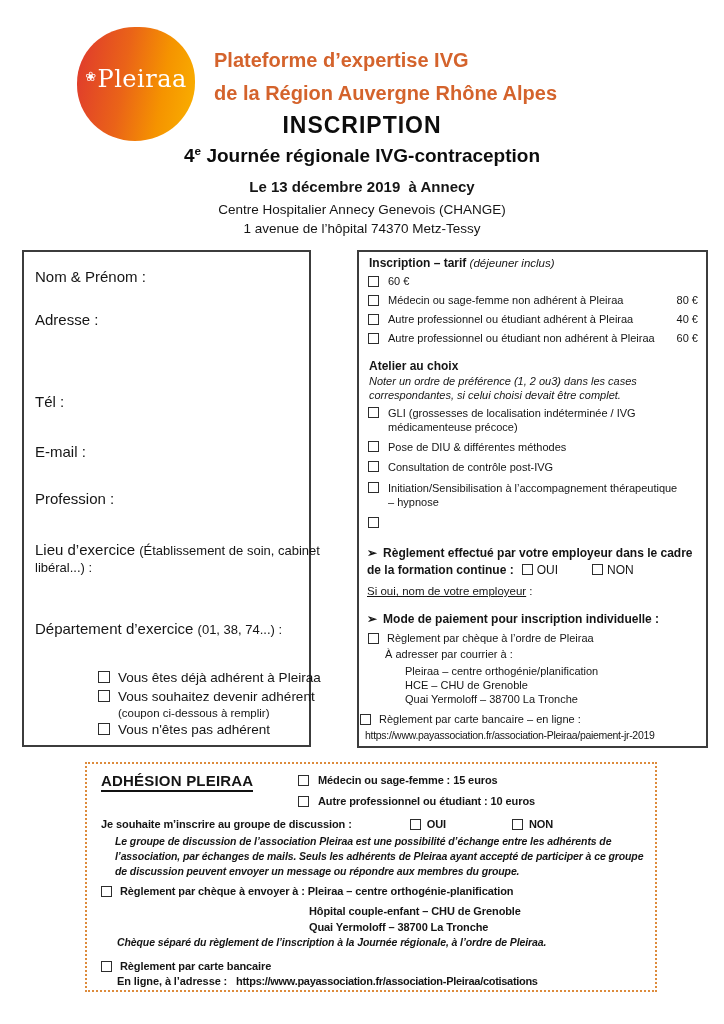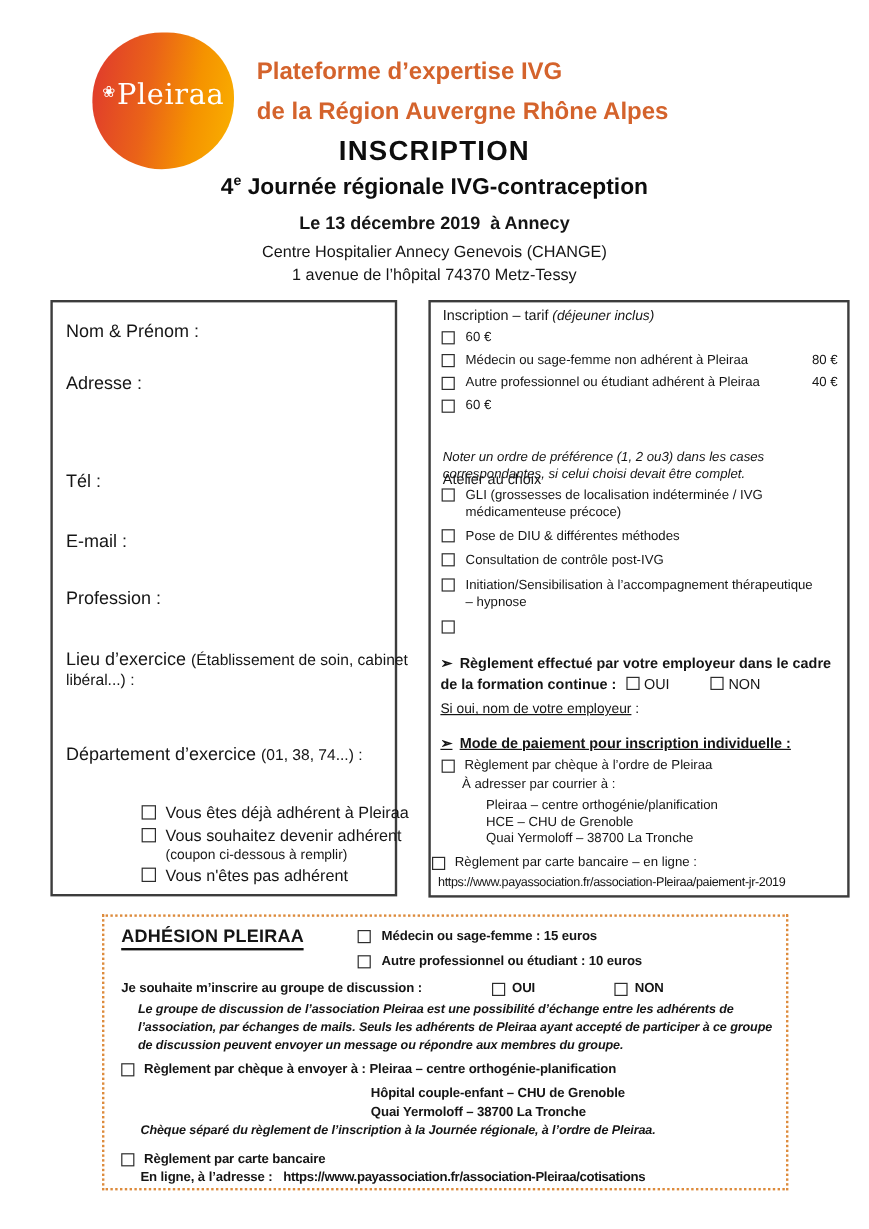--- a/index.html
+++ b/index.html
@@ -18,40 +18,40 @@
   .subtitle{position:absolute;left:0;width:100%;top:144px;margin:0;text-align:center;
          font-size:19px;font-weight:700;color:#0d0d0d;}
   .subtitle sup{font-size:.62em;}
   .date-line{position:absolute;left:0;width:100%;top:178px;text-align:center;
          font-size:15px;font-weight:700;white-space:pre;}
   .venue1{position:absolute;left:0;width:100%;top:202px;text-align:center;font-size:13.5px;}
   .venue2{position:absolute;left:0;width:100%;top:221px;text-align:center;font-size:13.5px;}
 
   
   .box{position:absolute;border:2px solid #3c3c3c;box-sizing:border-box;background:#fff;}
-  .left-box{left:22px;top:250px;width:289px;height:497px;margin-left:20px;}
+  .left-box{left:22px;top:250px;width:289px;height:497px;}
   .right-box{left:357px;top:250px;width:351px;height:498px;font-size:11px;}
   .adh-box{position:absolute;left:85px;top:762px;width:572px;height:230px;box-sizing:border-box;
            border:2px dotted #dd8b3c;font-size:11px;font-weight:700;letter-spacing:-.1px;}
 
   .abs{position:absolute;}
   .cb{display:inline-block;width:11px;height:11px;border:1.3px solid #2d2d2d;background:#fff;
       box-sizing:border-box;flex:none;}
   .cb.lg{width:12px;height:12px;}
 
   
   .fld{font-size:15px;}
   .fld .small{font-size:13px;}
   .member{font-size:13.5px;line-height:19px;}
   .member .chk-row{display:flex;gap:8px;align-items:flex-start;}
   .member .chk-row .cb{margin-top:3px;}
   .member-note{font-size:11.5px;padding-left:20px;line-height:14px;}
 
   
-  .sec-title{font-size:12px;font-weight:400;margin-top:33px;}
+  .sec-title{font-size:12px;font-weight:700;}
   .italic{font-style:italic;}
   .trow{display:flex;gap:9px;align-items:flex-start;width:330px;}
   .trow .cb{margin-top:1px;}
   .tlabel{flex:1;}
   .tprice{white-space:nowrap;}
   .arow{display:flex;gap:9px;align-items:flex-start;width:320px;line-height:14px;}
   .arow .cb{margin-top:1px;}
   .note{font-size:11px;font-style:italic;line-height:14px;width:325px;}
   .employer{width:334px;font-size:12px;line-height:17px;}
   .employer .bq{font-weight:700;}
@@ -132,20 +132,21 @@
       <span class="tlabel">Médecin ou sage-femme non adhérent à Pleiraa</span>
       <span class="tprice">80 €</span>
     </div>
     <div class="trow abs" style="left:9px;top:61px;">
       <span class="cb"></span>
       <span class="tlabel">Autre professionnel ou étudiant adhérent à Pleiraa</span>
       <span class="tprice">40 €</span>
     </div>
     <div class="trow abs" style="left:9px;top:80px;">
       <span class="cb"></span>
+      <span class="tlabel">Autre professionnel ou étudiant non adhérent à Pleiraa</span>
       <span class="tprice">60 €</span>
     </div>
 
     <div class="sec-title abs" style="left:10px;top:107px;">Atelier au choix</div>
     <div class="note abs" style="left:10px;top:122px;">Noter un ordre de préférence (1, 2 ou3) dans les cases correspondantes, si celui choisi devait être complet.</div>
 
     <div class="arow abs" style="left:9px;top:154px;">
       <span class="cb"></span>
       <span style="width:280px;">GLI (grossesses de localisation indéterminée / IVG médicamenteuse précoce)</span>
     </div>
@@ -164,21 +165,21 @@
     <div class="arow abs" style="left:9px;top:264px;">
       <span class="cb"></span>
     </div>
 
     <div class="employer abs" style="left:8px;top:293px;">
       <span class="arrow">➢</span><span class="bq">Règlement effectué par votre employeur dans le cadre de la formation continue :</span><span class="cb"></span><span>OUI</span><span class="cb second"></span><span>NON</span>
     </div>
 
     <div class="siu abs" style="left:8px;top:333px;"><span class="u">Si oui, nom de votre employeur</span><span> :</span></div>
 
-    <div class="abs" style="left:8px;top:360px;font-size:12px;text-decoration:underline;">
+    <div class="abs" style="left:8px;top:360px;font-size:12px;">
       <span class="arrow">➢</span><span style="font-weight:700;">Mode de paiement pour inscription individuelle :</span>
     </div>
 
     <div class="pay-row abs" style="left:9px;top:380px;">
       <span class="cb"></span>
       <span>Règlement par chèque à l’ordre de Pleiraa</span>
     </div>
     <div class="abs" style="left:26px;top:396px;">À adresser par courrier à :</div>
     <div class="addr abs" style="left:46px;top:412px;">
       <div>Pleiraa – centre orthogénie/planification</div>

